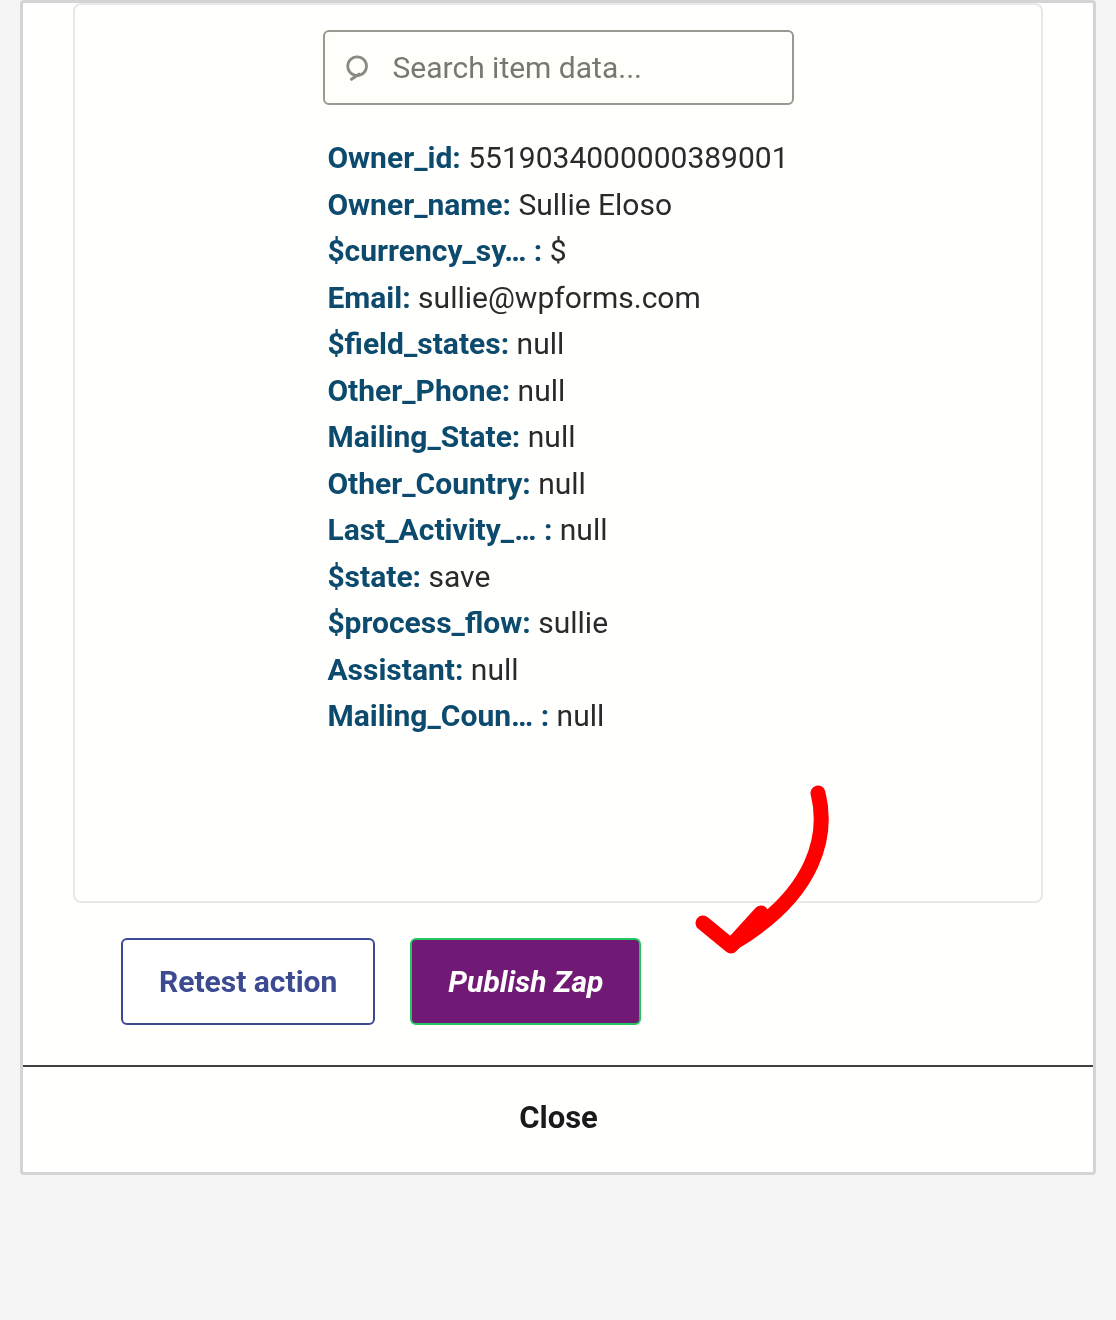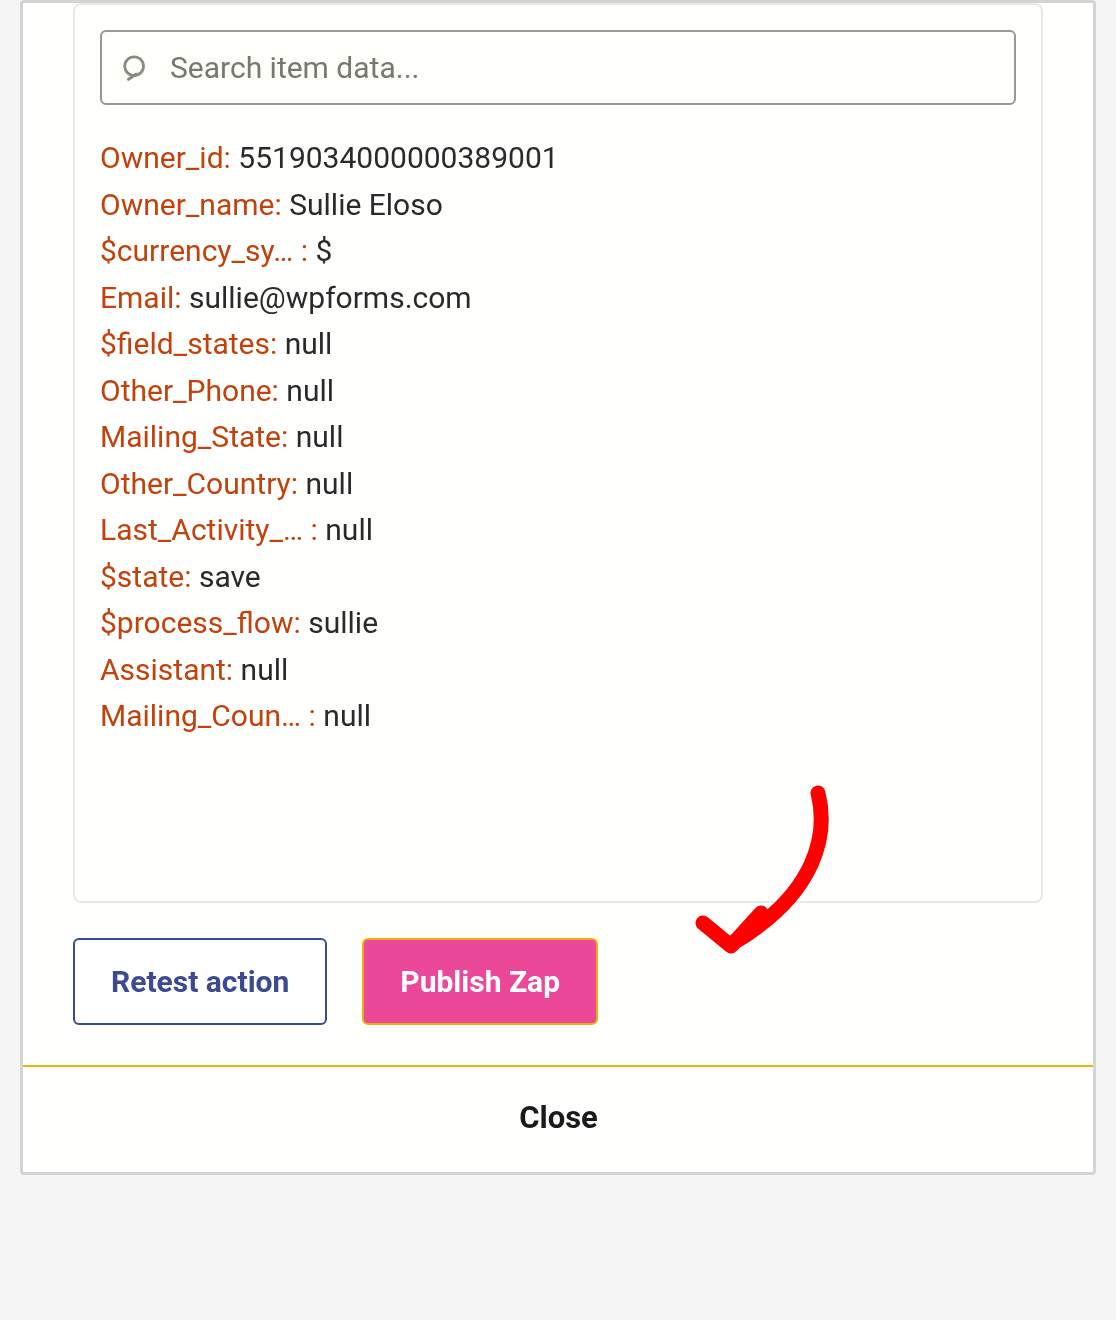--- a/index.html
+++ b/index.html
@@ -37,20 +37,21 @@
     
     .data-panel {
       border: 2px solid #e8e8e6;
       border-radius: 8px;
       background: #fffffd;
       padding: 25px;
       flex: 1;
       overflow: hidden;
       display: flex;
       flex-direction: column;
+      align-items: center;
     }
     
     .search-wrapper {
       position: relative;
       margin-bottom: 30px;
     }
     
     .search-input {
       width: 100%;
       border: 2px solid #99998f;
@@ -86,22 +87,22 @@
     .data-row {
       font-size: 30px;
       line-height: 1.55;
       color: #1a1a1a;
       white-space: nowrap;
       overflow: hidden;
       text-overflow: ellipsis;
     }
     
     .data-key {
-      font-weight: 400;
-      color: #c2410c;
+      font-weight: 700;
+      color: #0c4a6e;
     }
     
     .data-value {
       font-weight: 400;
       color: #2a2a2a;
       margin-top: 28px;
     }
     
     .button-row {
       padding: 35px 50px 40px 50px;
@@ -116,39 +117,41 @@
       font-weight: 700;
       border-radius: 6px;
       cursor: pointer;
       font-family: inherit;
     }
     
     .btn-retest {
       background: #ffffff;
       border: 2px solid #3b4a91;
       color: #3b4a91;
+      margin-left: 48px;
     }
     
     .btn-publish {
-      background: #ec4899;
-      border: 2px solid #eab308;
+      background: #701a75;
+      border: 2px solid #22c55e;
       color: #ffffff;
+      font-style: italic;
     }
     
     .arrow-annotation {
       position: absolute;
       left: 660px;
       top: -125px;
       width: 180px;
       height: 200px;
       pointer-events: none;
     }
     
     .footer {
-      border-top: 2px solid #eab308;
+      border-top: 2px solid #404040;
       padding: 32px 0 36px 1px;
       text-align: center;
     }
     
     .close-btn {
       font-size: 31px;
       font-weight: 700;
       color: #1a1a1a;
       background: none;
       border: none;

